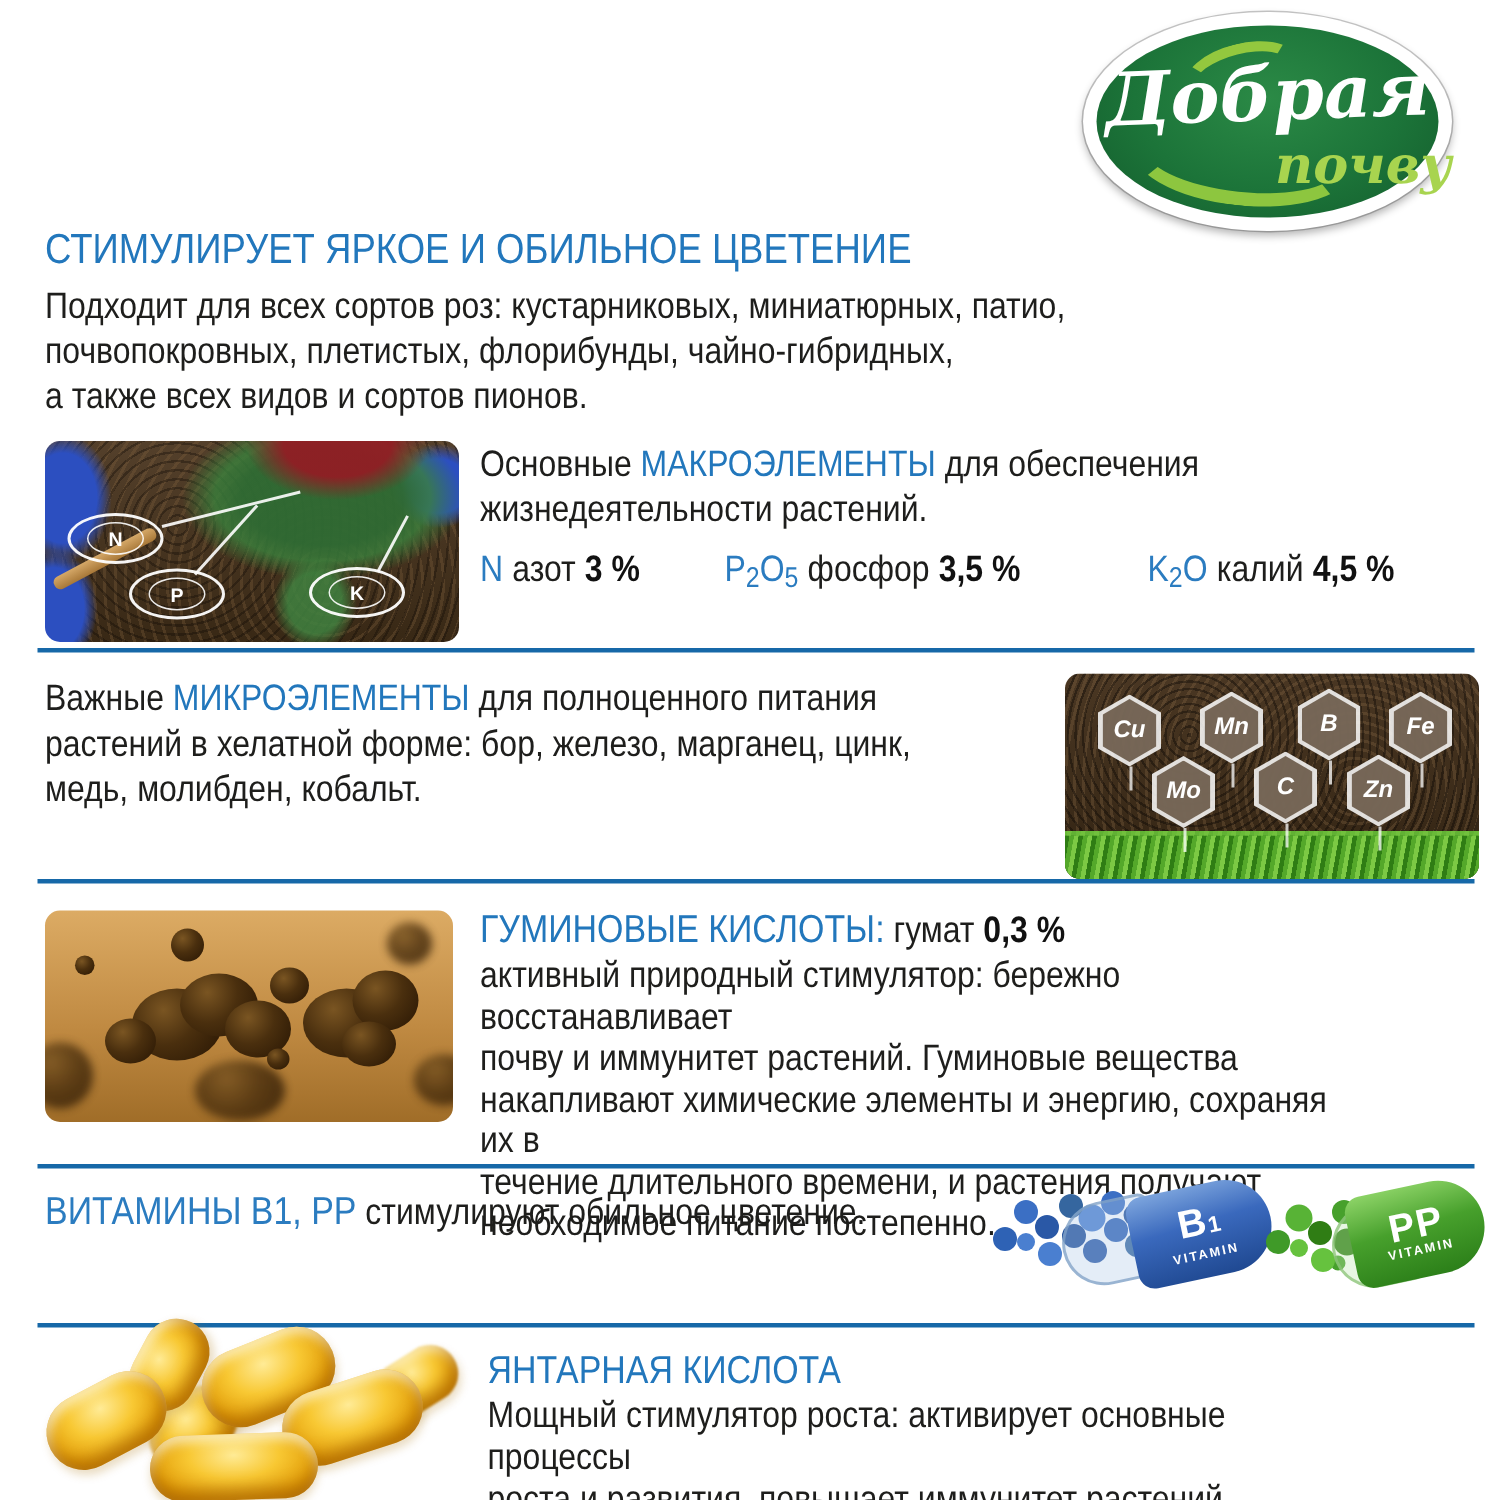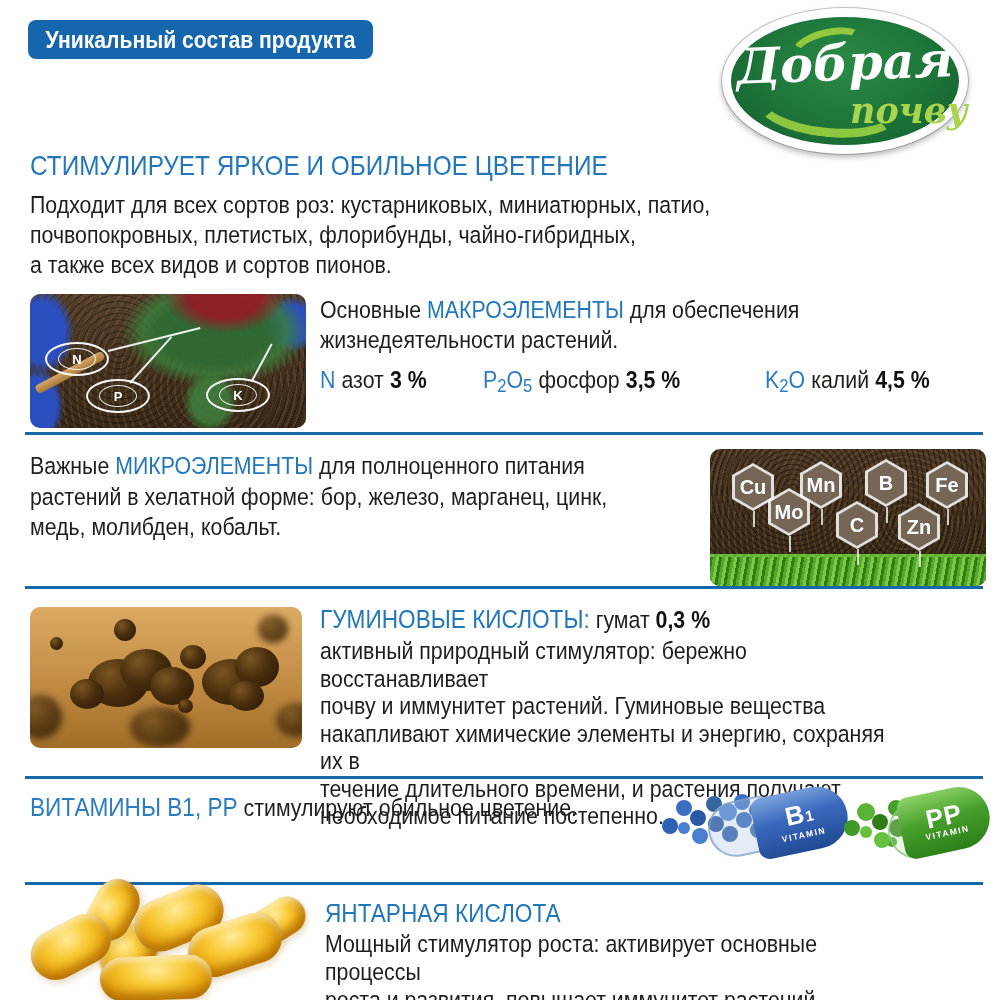--- a/index.html
+++ b/index.html
@@ -79,21 +79,21 @@
   .grass { position:absolute; left:0; right:0; bottom:0; height:32px;
       background:
         repeating-linear-gradient(100deg, #2f7d14 0 3px, #54a82a 3px 6px, #7cc944 6px 9px),
         linear-gradient(180deg,#6cbf3a,#2f7d14); border-top:3px solid rgba(110,190,60,0.8); }
   .hex { position:absolute; width:42px; height:48px; }
   .hex .ho { position:absolute; inset:0; background:rgba(255,255,255,0.85);
       clip-path:polygon(50% 0,100% 25%,100% 75%,50% 100%,0 75%,0 25%); }
   .hex .hi { position:absolute; inset:3px; background:rgba(86,66,48,0.78);
       clip-path:polygon(50% 0,100% 25%,100% 75%,50% 100%,0 75%,0 25%);
       display:flex; align-items:center; justify-content:center;
-      color:#fff; font-weight:bold; font-size:20px; }
+      color:#fff; font-weight:bold; font-size:16px;font-style:italic; }
   .hex .stem { position:absolute; left:50%; top:100%; width:2px; height:16px; background:rgba(255,255,255,0.75); }
 
   
   .ph-humic { left:30px; top:607px; width:272px; height:141px;
       background:linear-gradient(180deg,#dcab64 0%,#c08a42 55%,#a06d28 100%); }
   .blob { position:absolute; border-radius:50%;
       background:radial-gradient(circle at 35% 30%, #7a5522 0%, #4a2f0e 45%, #271503 100%); }
   .blob.blur { filter:blur(3px); opacity:0.8; }
   .humic-head { position:absolute; left:320px; top:604px; font-size:24.5px; }
   .humic-head .hl { font-size:26px; color:#2277bc; }
@@ -144,23 +144,20 @@
   .gc7 { left:244px; top:16px; width:58px; height:38px; transform:rotate(-32deg); filter:blur(0.6px); }
 
   .suc-head { position:absolute; left:325px; top:898px; font-size:26px; color:#2277bc; }
   .suc-body { position:absolute; left:325px; top:930px; font-size:24.5px; line-height:28px; color:#1e1e1c; }
 </style>
 </head>
 <body>
 
 <div id="page">
 
-  <div class="banner">
-    <span>Уникальный состав продукта</span>
-  </div>
 
   <div class="logo">
     <div class="outer"></div>
     <div class="inner">
       <div class="arc1"></div>
       <div class="arc2"></div>
     </div>
     <div class="l1">Добрая</div>
     <div class="l2">почву</div>
   </div>
@@ -214,21 +211,21 @@
     <div class="hex" style="left:155px;top:10px;">
         <div class="ho"></div>
         <div class="stem"></div>
         <div class="hi">B</div>
       </div>
     <div class="hex" style="left:216px;top:12px;">
         <div class="ho"></div>
         <div class="stem"></div>
         <div class="hi">Fe</div>
       </div>
-    <div class="hex" style="left:58px;top:39px;">
+    <div class="hex" style="left:58px;top:55px;">
         <div class="ho"></div>
         <div class="stem"></div>
         <div class="hi">Mo</div>
       </div>
     <div class="hex" style="left:126px;top:52px;">
         <div class="ho"></div>
         <div class="stem"></div>
         <div class="hi">C</div>
       </div>
     <div class="hex" style="left:188px;top:54px;">

